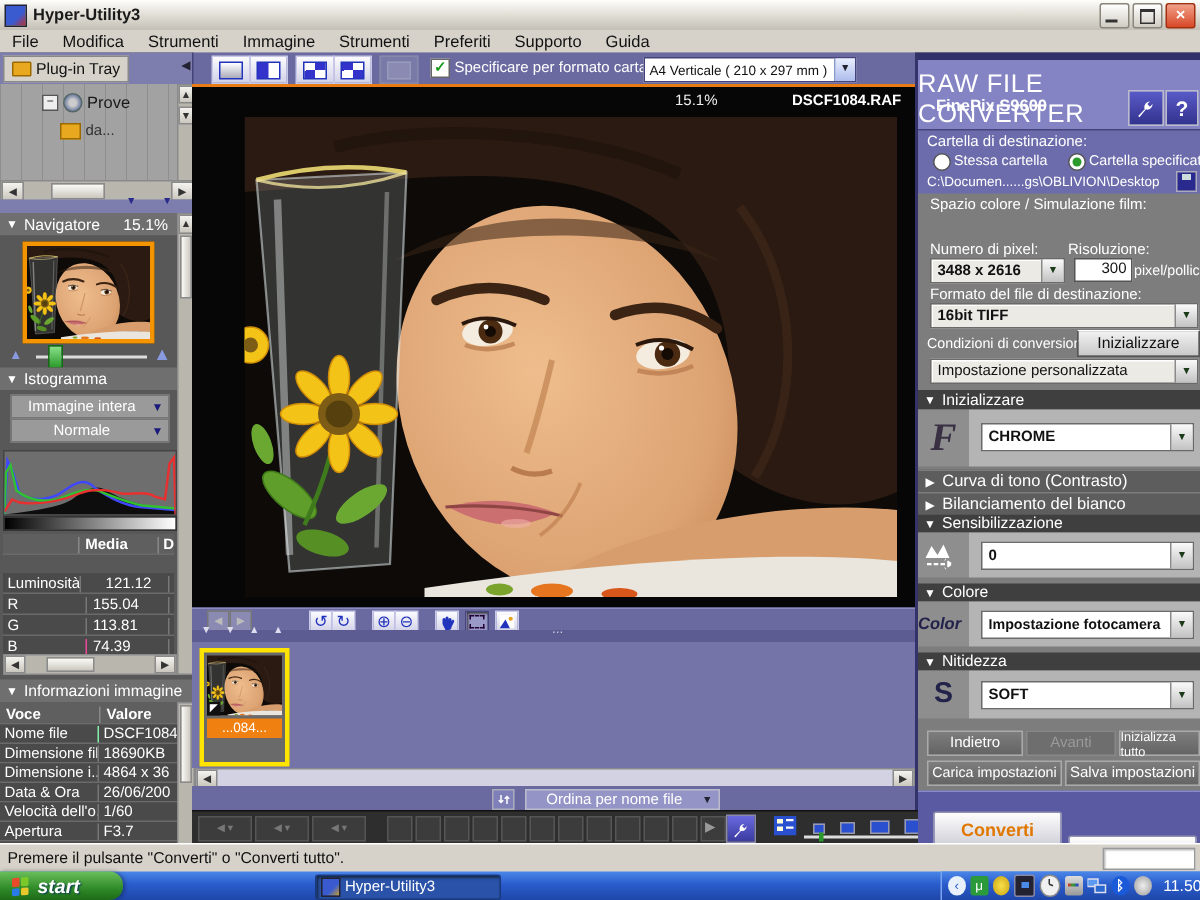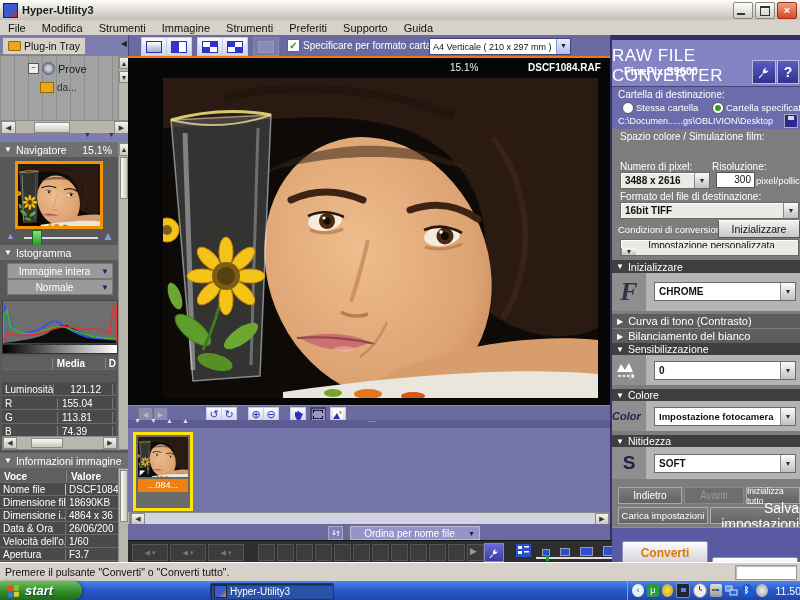--- a/index.html
+++ b/index.html
@@ -520,21 +520,21 @@
     </div>
     <div class="abs" style="left:104px;top:137px;width:34px;height:14px;background:#fff;border:1px solid #555;text-align:right;font-size:10px;line-height:14px;padding-right:3px;color:#111;"><span>300</span></div>
     <span class="abs lbl-w" style="left:144px;top:140px;font-size:9.5px;">pixel/pollici</span>
     <span class="abs lbl-w" style="left:8px;top:156px;">Formato del file di destinazione:</span>
     <div class="abs dd" style="left:8px;top:167px;width:177px;height:15px;">
       <span class="t">16bit TIFF</span>
       <span class="b">▼</span>
     </div>
     <span class="abs lbl-w" style="left:6px;top:189px;font-size:9.5px;">Condizioni di conversione:</span>
     <div class="abs" style="left:106px;top:185px;width:80px;height:16px;background:linear-gradient(#f2f2f2,#c8c8c8);border:1px solid #555;border-top-color:#fff;text-align:center;font-size:10.5px;line-height:16px;color:#111;"><span>Inizializzare</span></div>
-    <div class="abs dd" style="left:8px;top:204px;width:177px;height:15px;flex-direction:column;">
+    <div class="abs dd" style="left:8px;top:204px;width:177px;height:15px;">
       <span class="t" style="font-weight:normal;">Impostazione personalizzata</span>
       <span class="b">▼</span>
     </div>
 
     <div class="abs rhdr" style="left:0;top:225px;width:190px;height:13px;">
       <span class="tri">▼</span>
       <span>Inizializzare</span>
     </div>
     <div class="abs" style="left:0;top:238px;width:34px;height:38px;background:#8e8e8e;display:flex;align-items:center;justify-content:center;">
       <span style="font-family:'Liberation Serif',serif;font-style:italic;font-weight:bold;font-size:26px;color:#3a3044;">F</span>
@@ -605,21 +605,21 @@
       </div>
     <div class="abs" style="left:72px;top:452px;width:58px;height:15px;background:#6e6e6e;border:1px solid #888;color:#9a9a9a;font-size:10px;display:flex;align-items:center;justify-content:center;">
         <span>Avanti</span>
       </div>
     <div class="abs gbtn" style="left:134px;top:452px;width:52px;height:15px;font-size:8.5px;">
         <span>Inizializza tutto</span>
       </div>
     <div class="abs gbtn" style="left:6px;top:472px;width:88px;height:15px;font-size:9.5px;">
         <span>Carica impostazioni</span>
       </div>
-    <div class="abs gbtn" style="left:98px;top:472px;width:88px;height:15px;font-size:14px;text-align:right;">
+    <div class="abs gbtn" style="left:98px;top:472px;width:88px;height:15px;font-size:10px;">
         <span>Salva impostazioni</span>
       </div>
 
     <div class="abs" style="left:0;top:492px;width:190px;height:48px;background:#5a5aa2;border-top:1px solid #8a8ac8;">
       <div class="abs" style="left:10px;top:13px;width:84px;height:22px;background:linear-gradient(#fdfdfd,#cfcfd8);border:1px solid #9090b0;border-radius:2px;text-align:center;line-height:22px;font-weight:bold;font-size:12px;color:#e07800;"><span>Converti</span></div>
       <div class="abs" style="left:100px;top:29px;width:84px;height:22px;background:linear-gradient(#fdfdfd,#cfcfd8);border:1px solid #9090b0;border-radius:2px;text-align:center;line-height:22px;font-weight:bold;font-size:11px;color:#20208a;"><span>Converti tutto</span></div>
     </div>
   </div>
 
   <div class="abs" style="left:0;top:562px;width:800px;height:19px;background:#d6d2ca;border-top:1px solid #fff;">

